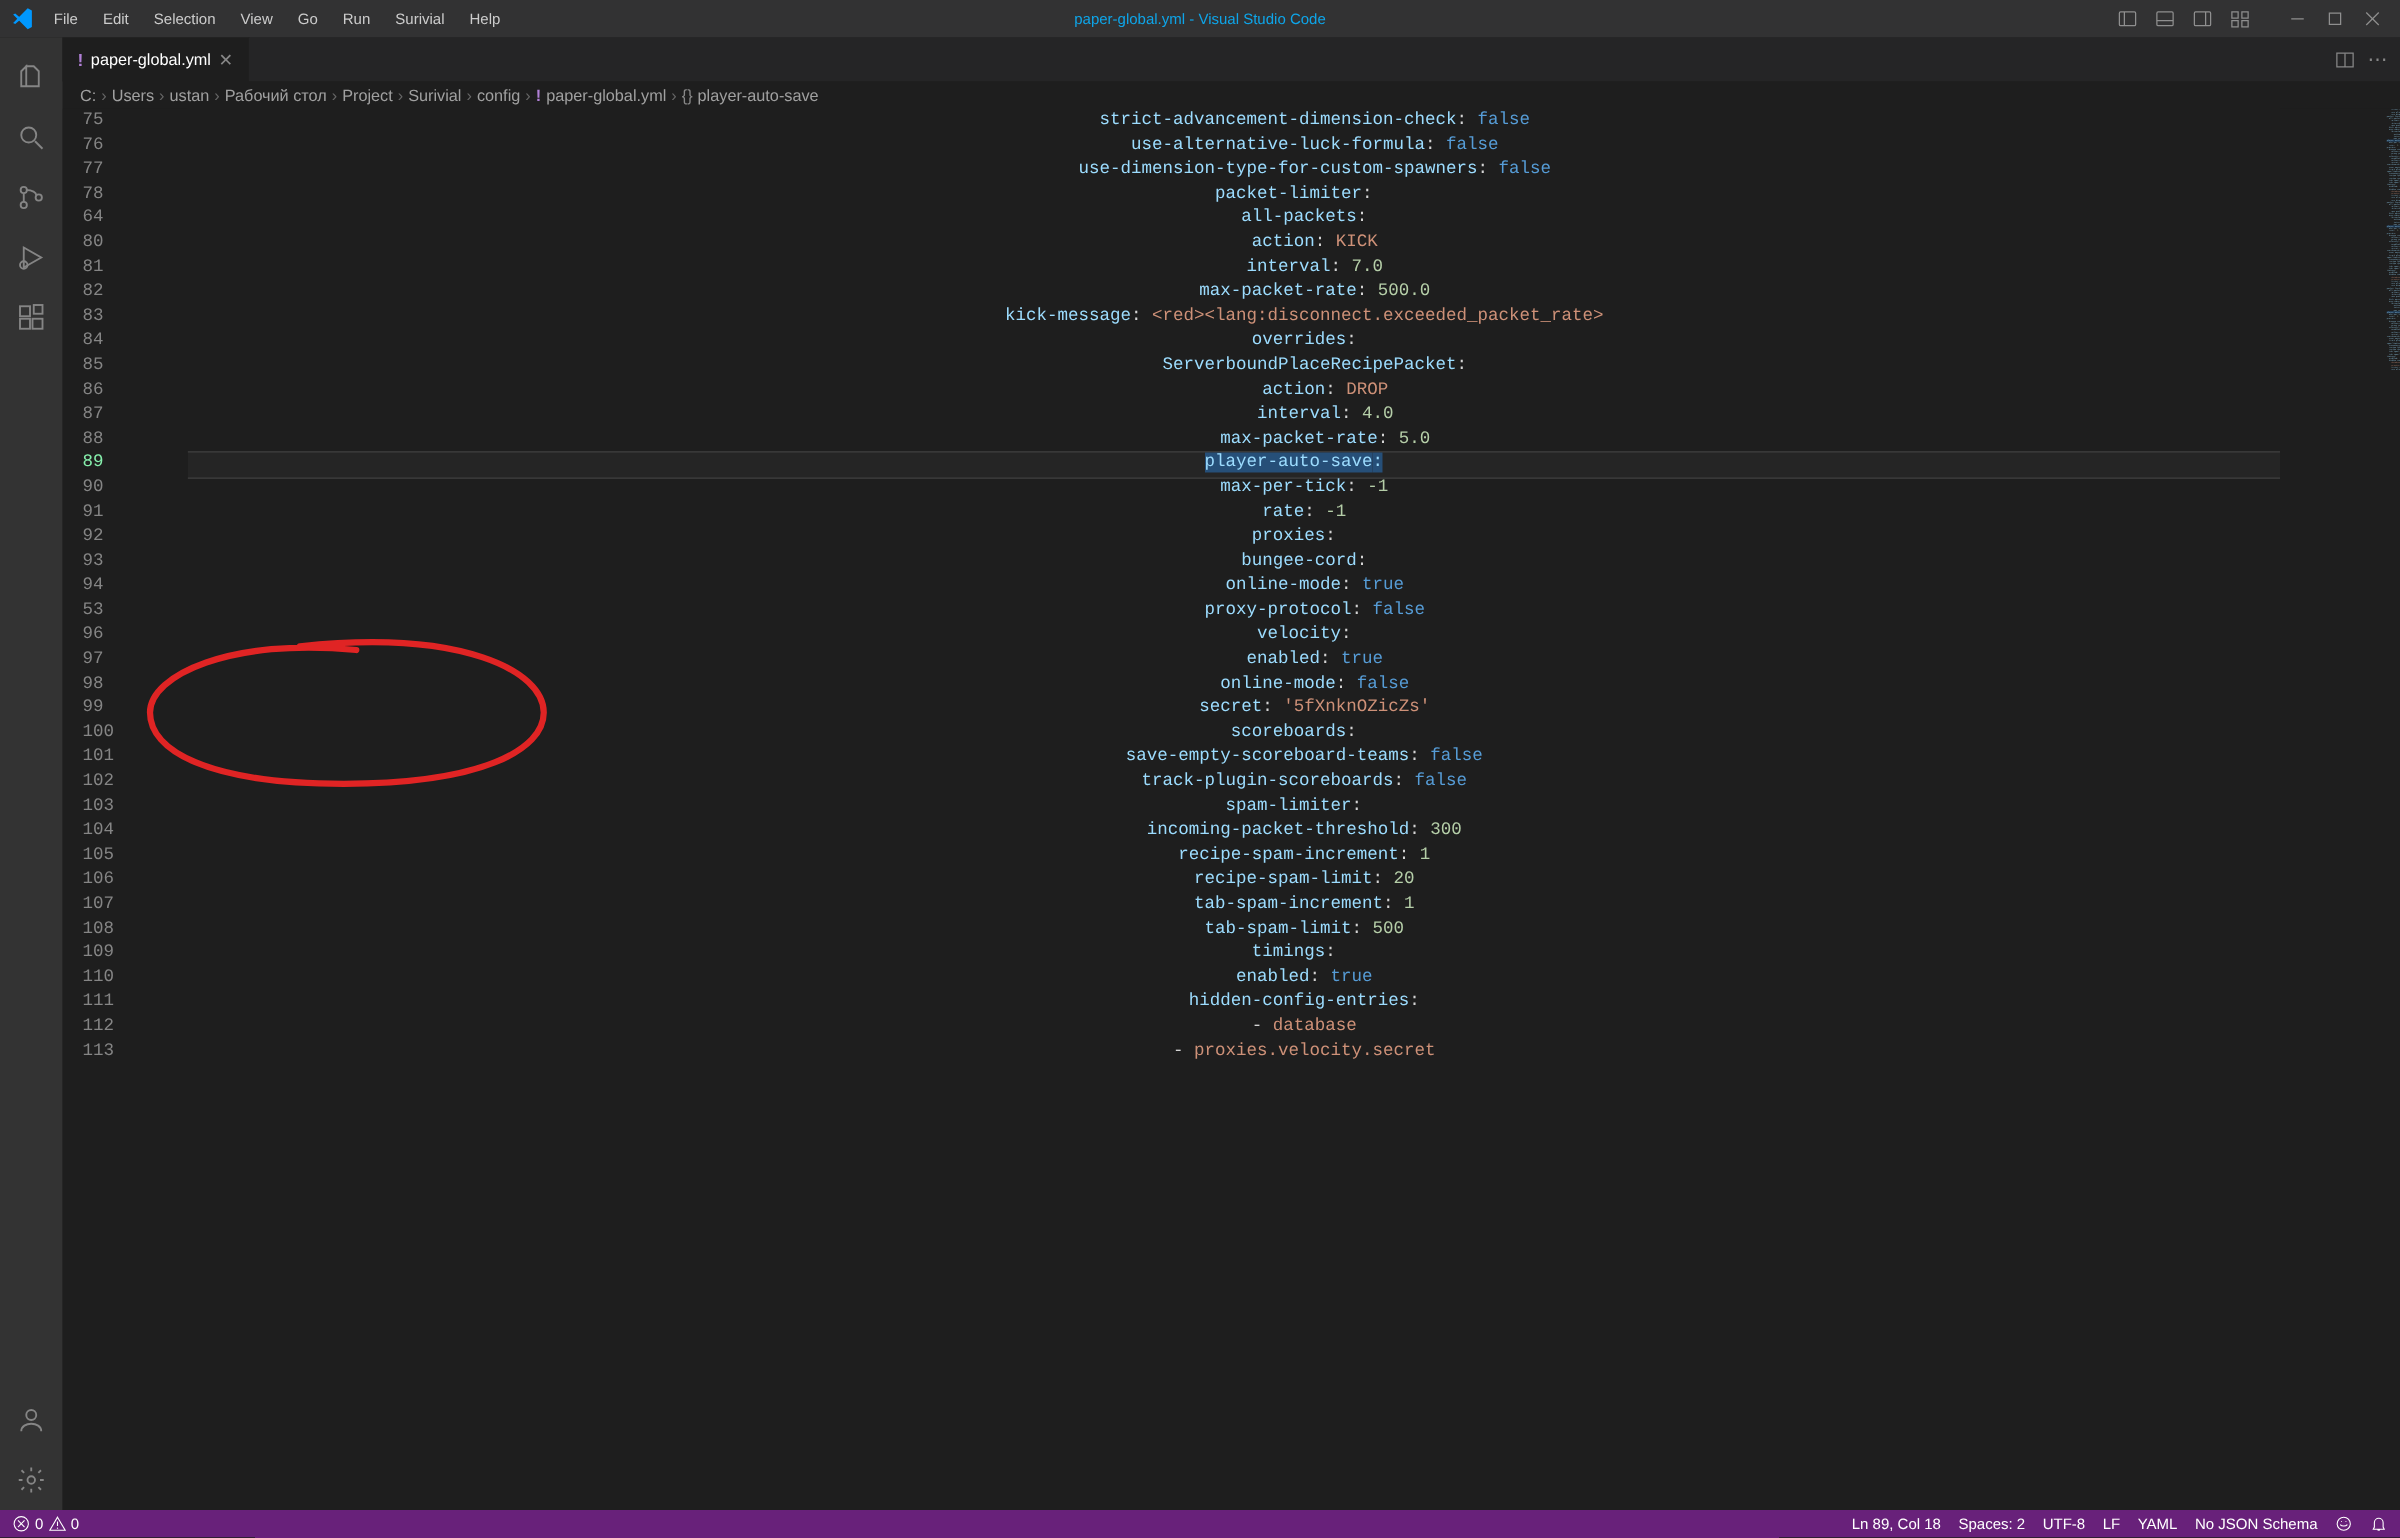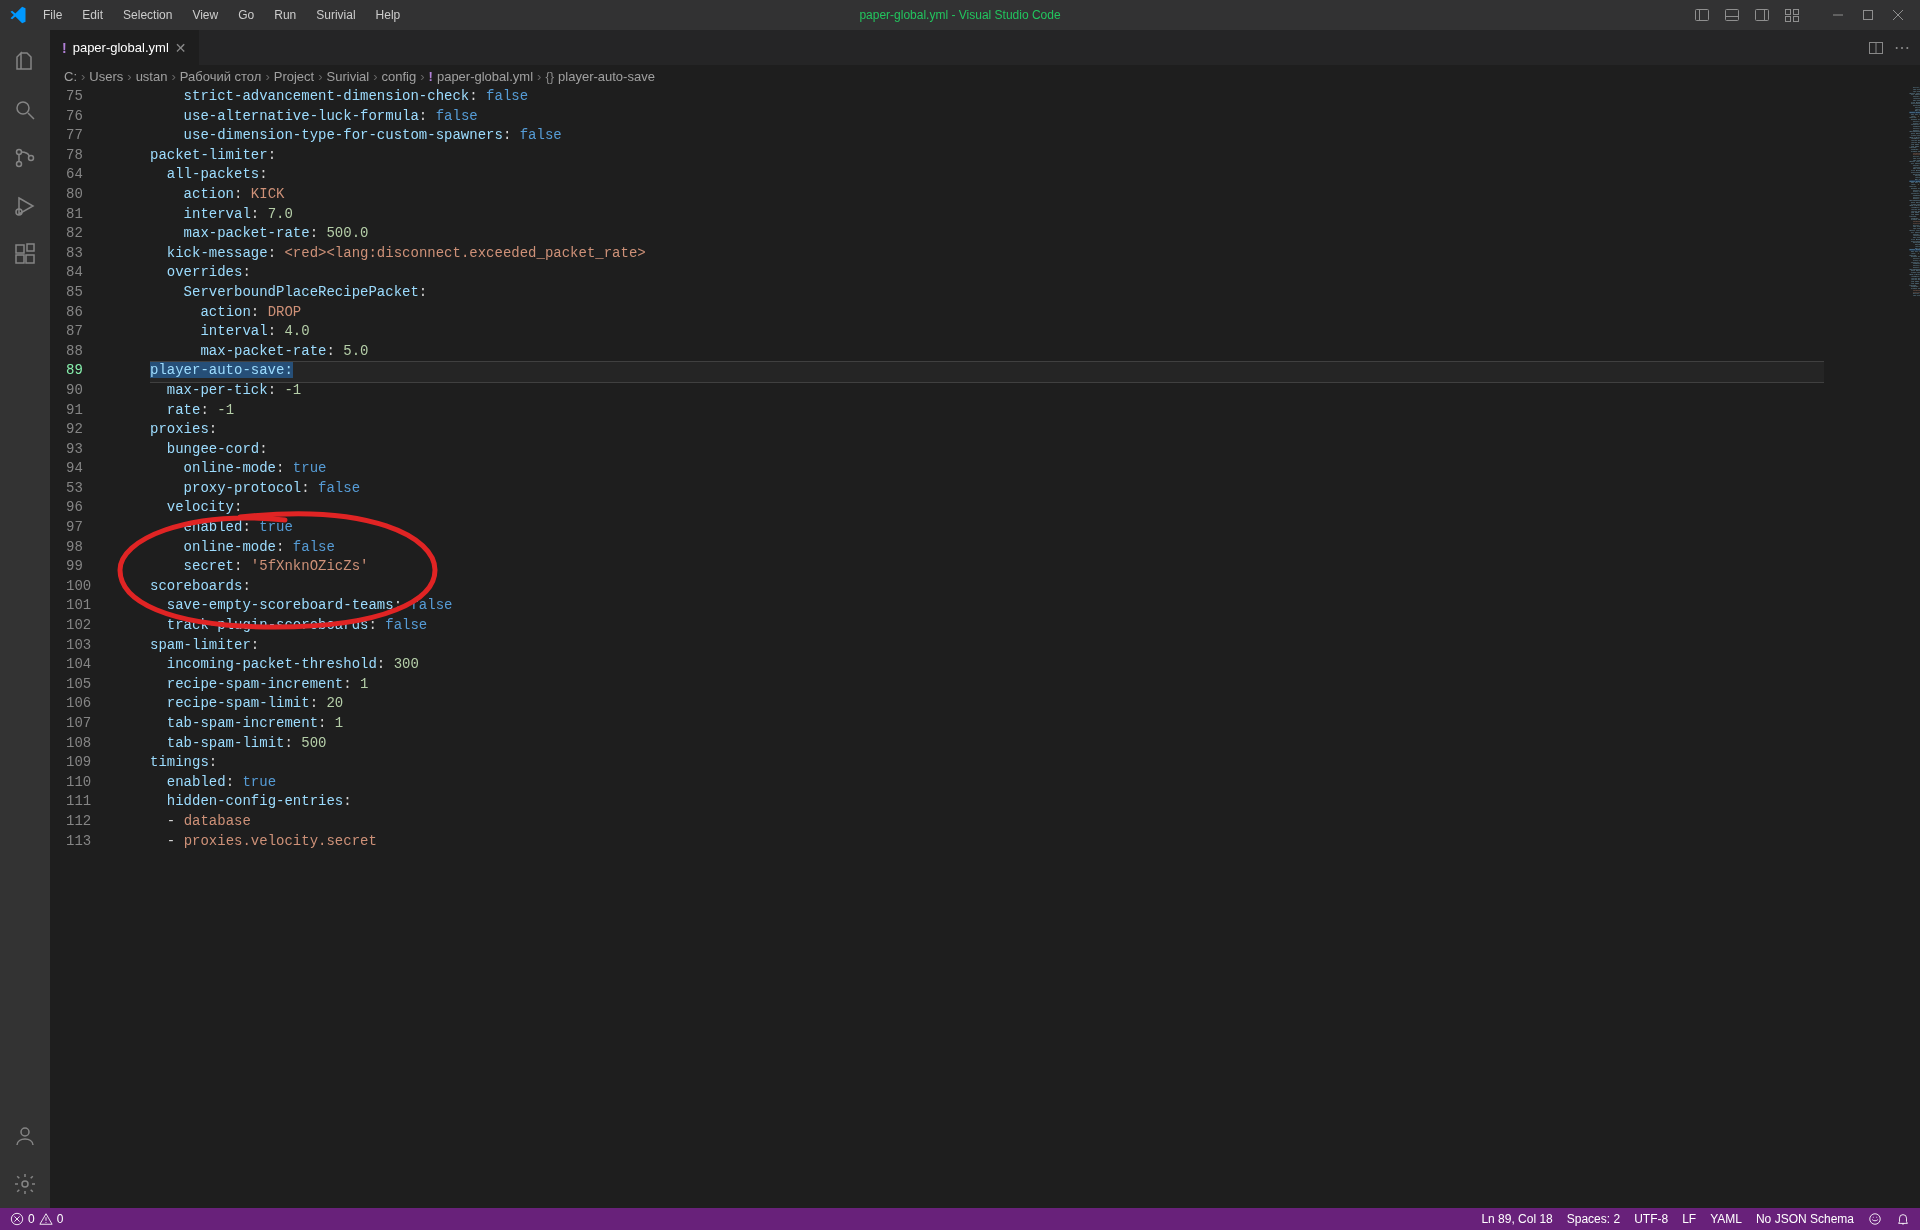--- a/index.html
+++ b/index.html
@@ -24,21 +24,21 @@
   width: 20px; height: 20px;
   margin-right: 6px;
   display: flex; align-items: center; justify-content: center;
 }
 .menu-items { display: flex; gap: 2px; }
 .menu-item { padding: 4px 9px; cursor: pointer; color: #cccccc; }
 .title-center {
   position: absolute;
   left: 50%;
   transform: translateX(-50%);
-  color: #22c55e;
+  color: #0ea5e9;
 }
 .title-controls {
   margin-left: auto;
   display: flex;
   align-items: center;
   gap: 2px;
 }
 .layout-icon, .win-icon {
   width: 28px; height: 28px;
   display: flex; align-items: center; justify-content: center;
@@ -117,20 +117,21 @@
   user-select: none;
   width: 100px;
 }
 .gutter .ln { height: 19.6px; }
 .gutter .ln.cur { color: #86efac; }
 .codearea {
   flex: 1;
   position: relative;
   white-space: pre;
   overflow: hidden;
+  text-align: center;
 }
 .codeline { height: 19.6px; }
 .codeline.cur::before {
   content: "";
   position: absolute;
   left: 0; right: 0;
   height: 19.6px;
   background: #2a2a2aa0;
   border-top: 1px solid #404040;
   border-bottom: 1px solid #404040;

